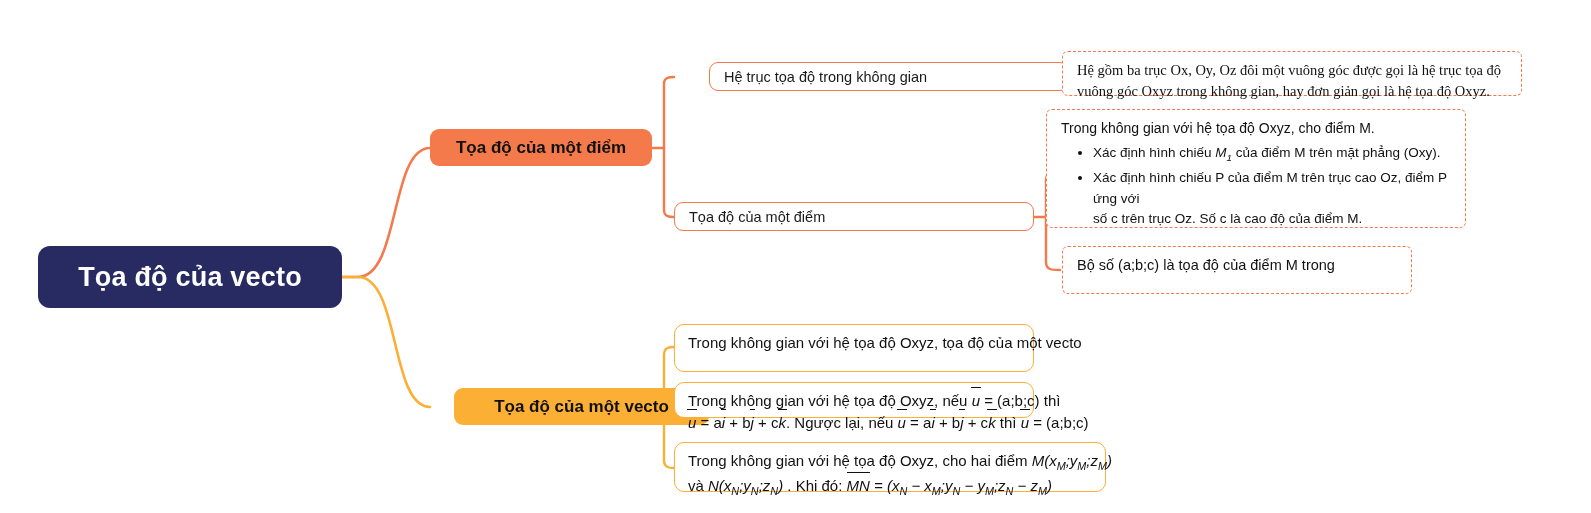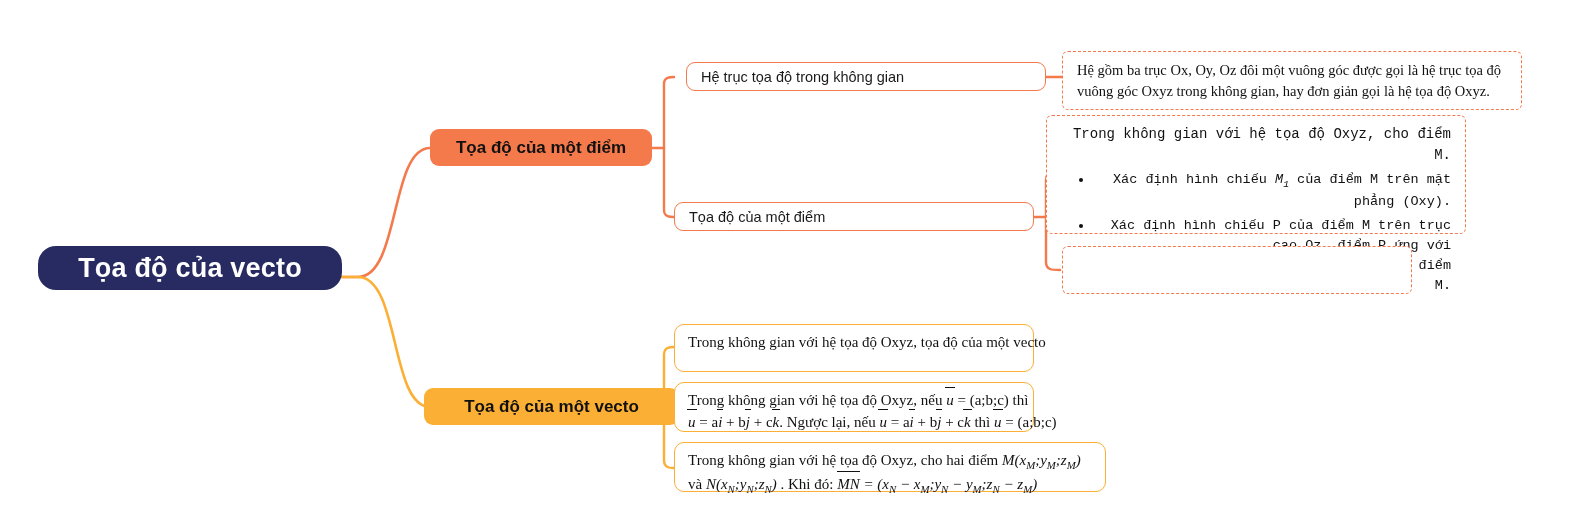--- a/index.html
+++ b/index.html
@@ -7,62 +7,62 @@
     width:1591px;height:513px;position:relative;overflow:hidden;
     font-family:"Liberation Sans",sans-serif;
   }
   #canvas{position:absolute;inset:0;width:1591px;height:513px;}
   svg.links{position:absolute;left:0;top:0;width:1591px;height:513px;pointer-events:none;}
 
   .node{position:absolute;box-sizing:border-box;}
 
   
   .root{
-    left:38px;top:246px;width:304px;height:44px;
-    background:#272b62;border-radius:18px;
+    left:38px;top:246px;width:304px;height:62px;
+    background:#272b62;border-radius:12px;
     display:flex;align-items:center;justify-content:center;
     color:#ffffff;font-size:27px;font-weight:bold;letter-spacing:.2px;
   }
 
   
   .branch{
     border-radius:9px;display:flex;align-items:center;justify-content:center;
     color:#111111;font-size:17px;font-weight:bold;
   }
   .branch-1{left:430px;top:129px;width:222px;height:37px;background:#f4794b;}
-  .branch-2{left:424px;top:388px;width:255px;height:37px;background:#fbaf35;}
+  .branch-2{left:454px;top:388px;width:255px;height:37px;background:#fbaf35;}
 
   
   .sub{
     background:#ffffff;border:1.6px solid #f4794b;border-radius:9px;
     display:flex;align-items:center;
     padding:0 14px;font-size:14.5px;color:#1a1a1a;
   }
-  .sub-1{left:686px;top:62px;width:360px;height:29px;}
+  .sub-1{left:709px;top:62px;width:360px;height:29px;}
   .sub-2{left:674px;top:202px;width:360px;height:29px;}
 
   
   .leaf-amber{
     background:#ffffff;border:1.8px solid #fbaf35;border-radius:10px;
     padding:7px 13px;box-sizing:border-box;
-    font-family:Liberation Serif, serif;font-size:15px;color:#111;line-height:1.45;
+    font-family:Liberation Sans, sans-serif;font-size:15px;color:#111;line-height:1.45;
   }
   .la-1{left:674px;top:324px;width:360px;height:48px;}
-  .la-2{left:674px;top:382px;width:360px;height:50px;}
+  .la-2{left:674px;top:382px;width:360px;height:36px;}
   .la-3{left:674px;top:442px;width:432px;height:50px;}
 
   
   .leaf-dash{
     background:#ffffff;border:1.7px dashed #f4794b;border-radius:6px;
     padding:8px 14px;box-sizing:border-box;color:#111;
   }
-  .ld-1{left:1062px;top:51px;width:460px;height:59px;
+  .ld-1{left:1062px;top:51px;width:460px;height:45px;
         font-family:"Liberation Serif",serif;font-size:14.5px;line-height:1.45;}
-  .ld-2{left:1046px;top:115px;width:420px;height:119px;
-        font-family:Liberation Mono, monospace;font-size:13.5px;line-height:1.5;text-align:right;}
+  .ld-2{left:1046px;top:109px;width:420px;height:119px;
+        font-family:Liberation Sans, sans-serif;font-size:13.5px;line-height:1.5;}
   .ld-3{left:1062px;top:246px;width:350px;height:48px;
         font-family:"Liberation Sans",sans-serif;font-size:14.5px;line-height:1.5;}
 
   .ld-2 .lead{margin:0 0 4px 0;font-size:14px;}
   .ld-2 ul{margin:0;padding-left:26px;}
   .ld-2 li{margin-bottom:3px;margin-left:6px;}
   .ld-2 .cont{display:block;}
 
   .mline{display:block;white-space:nowrap;}
   .mi{font-style:italic;}
@@ -133,20 +133,21 @@
         <span>Xác định hình chiếu </span><span class="mi">M<sub>1</sub></span><span> của điểm M trên mặt phẳng (Oxy).</span>
       </li>
       <li>
         <span>Xác định hình chiếu P của điểm M trên trục cao Oz, điểm P ứng với</span>
         <span class="cont">số c trên trục Oz. Số c là cao độ của điểm M.</span>
       </li>
     </ul>
   </div>
 
   <div class="node leaf-dash ld-3">
+    <span class="mline">Bộ số (a;b;c) là tọa độ của điểm M trong</span>
   </div>
 
   <div class="node leaf-amber la-1">
     <span class="mline">Trong không gian với hệ tọa độ Oxyz, tọa độ của một vecto</span>
   </div>
 
   <div class="node leaf-amber la-2">
     <span class="mline">
       <span>Trong không gian với hệ tọa độ Oxyz, nếu </span><span class="vec">u</span><span> = (a;b;c) thì</span>
     </span>

